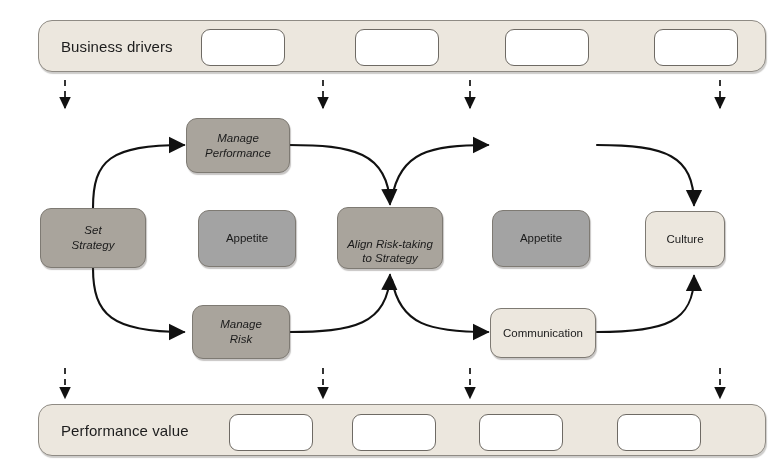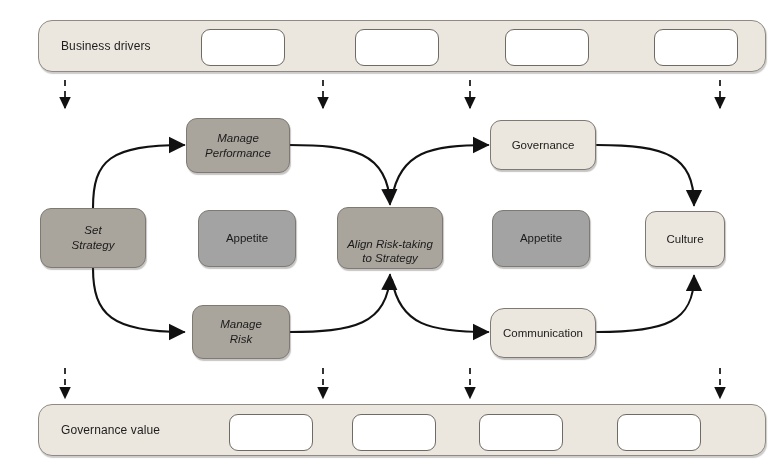--- a/index.html
+++ b/index.html
@@ -34,21 +34,21 @@
     background: #ece7de;
     border: 1px solid #8f8b84;
     border-radius: 14px;
     box-shadow: 1px 2px 1px rgba(90,85,78,0.30);
   }
   .banner-label {
     position: absolute;
     left: 22px;
     top: 50%;
     transform: translateY(-50%);
-    font-size: 12px;
+    font-size: 15px;
     color: #1d1d1d;
     white-space: nowrap;
     letter-spacing: 0.1px;
   }
   .slot {
     position: absolute;
     box-sizing: border-box;
     background: #ffffff;
     border: 1px solid #6e6a64;
     border-radius: 9px;
@@ -152,33 +152,30 @@
 
   <div class="node tone-dark" style="left:337px; top:207px; width:106px; height:62px;align-items:flex-end;">
     <span class="node-label">Align Risk-taking
 to Strategy</span>
   </div>
 
   <div class="node tone-mid" style="left:492px; top:210px; width:98px; height:57px;">
     <span class="node-label">Appetite</span>
   </div>
 
-  <div class="node tone-cream" style="left:490px; top:120px; width:106px; height:50px;">
-    <span class="node-label">Governance</span>
-  </div>
 
-  <div class="node tone-cream" style="left:490px; top:308px; width:106px; height:50px;border-radius:14px;">
+  <div class="node tone-cream" style="left:490px; top:308px; width:106px; height:50px;">
     <span class="node-label">Communication</span>
   </div>
 
   <div class="node tone-cream" style="left:645px; top:211px; width:80px; height:56px;">
     <span class="node-label">Culture</span>
   </div>
 
   <div class="banner" style="left:38px; top:404px; width:728px; height:52px;">
-    <span class="banner-label">Governance value</span>
+    <span class="banner-label">Performance value</span>
     <div class="slot" style="left:190px; top:9px; width:84px; height:37px;"></div>
     <div class="slot" style="left:313px; top:9px; width:84px; height:37px;"></div>
     <div class="slot" style="left:440px; top:9px; width:84px; height:37px;"></div>
     <div class="slot" style="left:578px; top:9px; width:84px; height:37px;"></div>
   </div>
 
 </div>
 
 </body></html>

